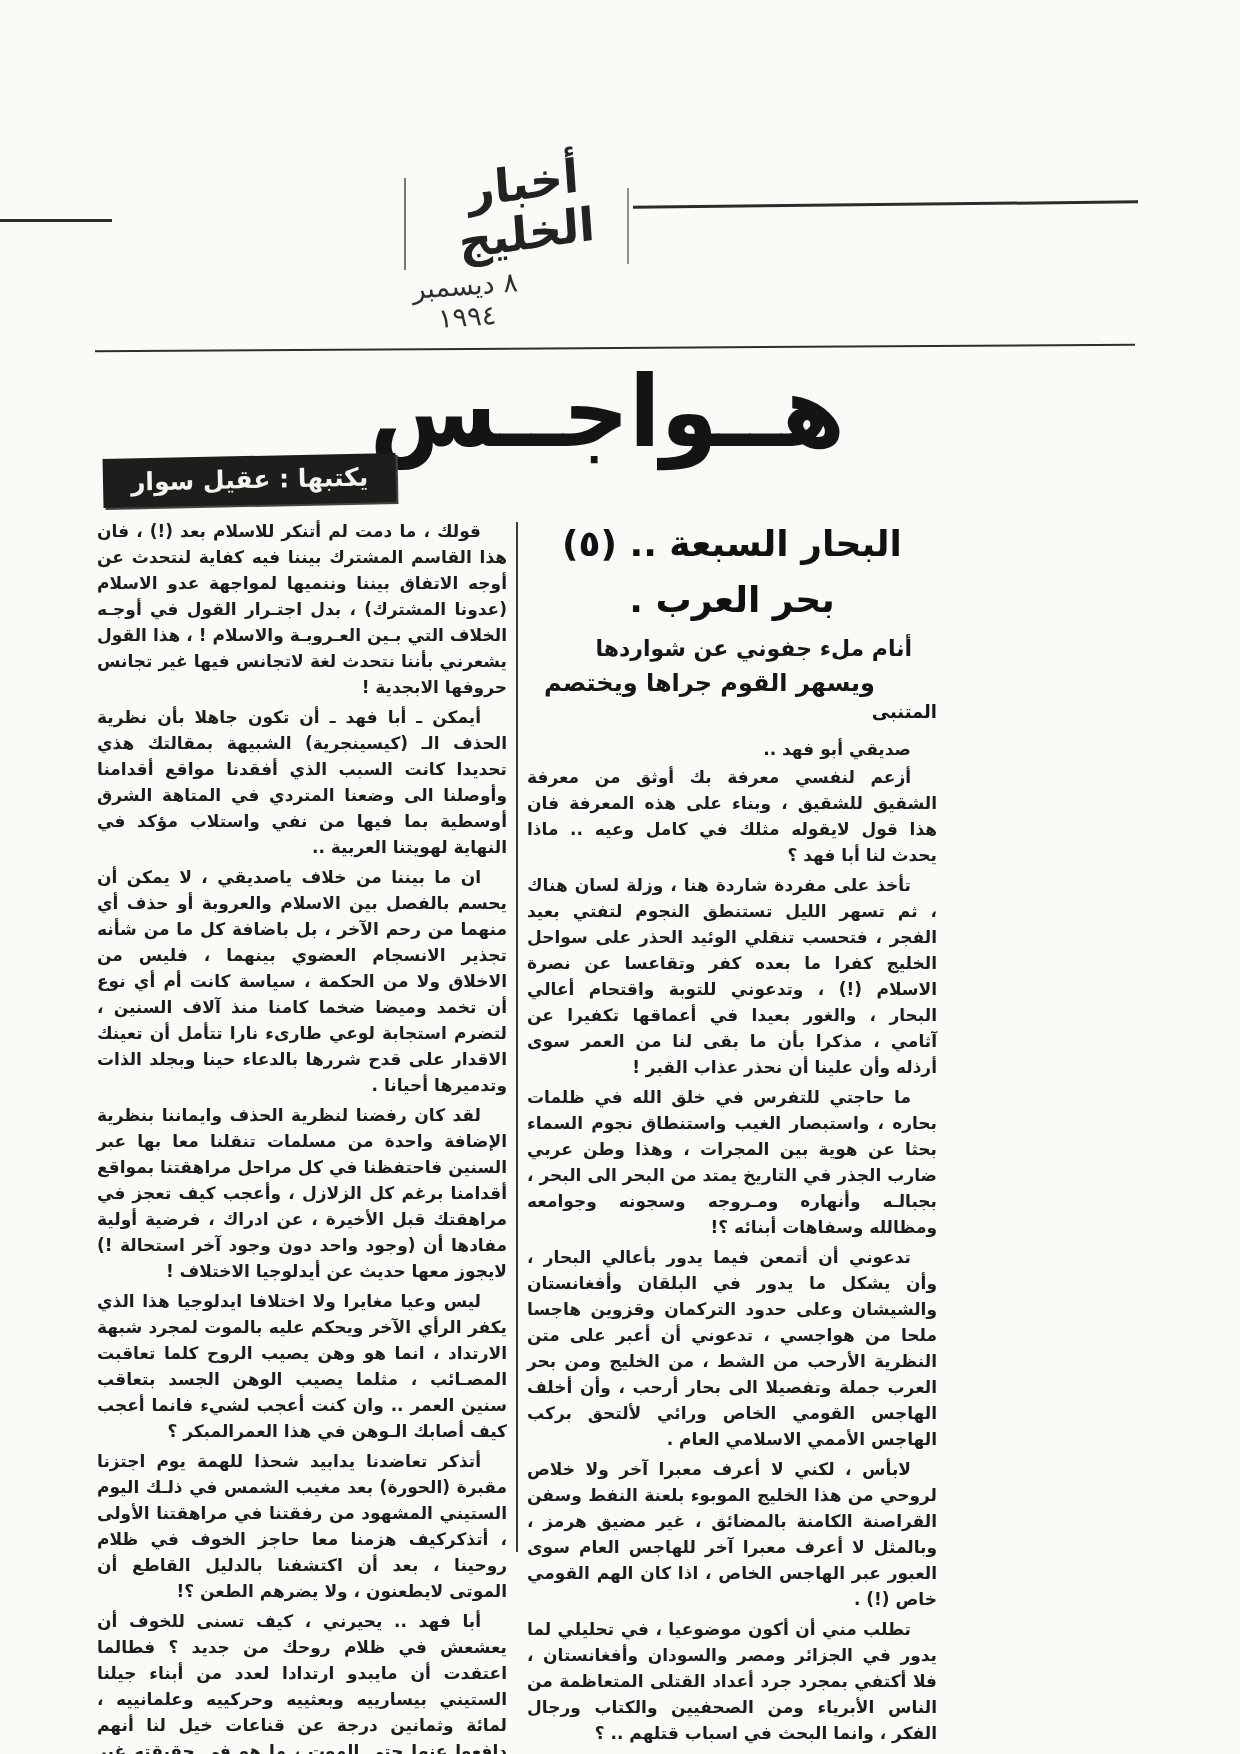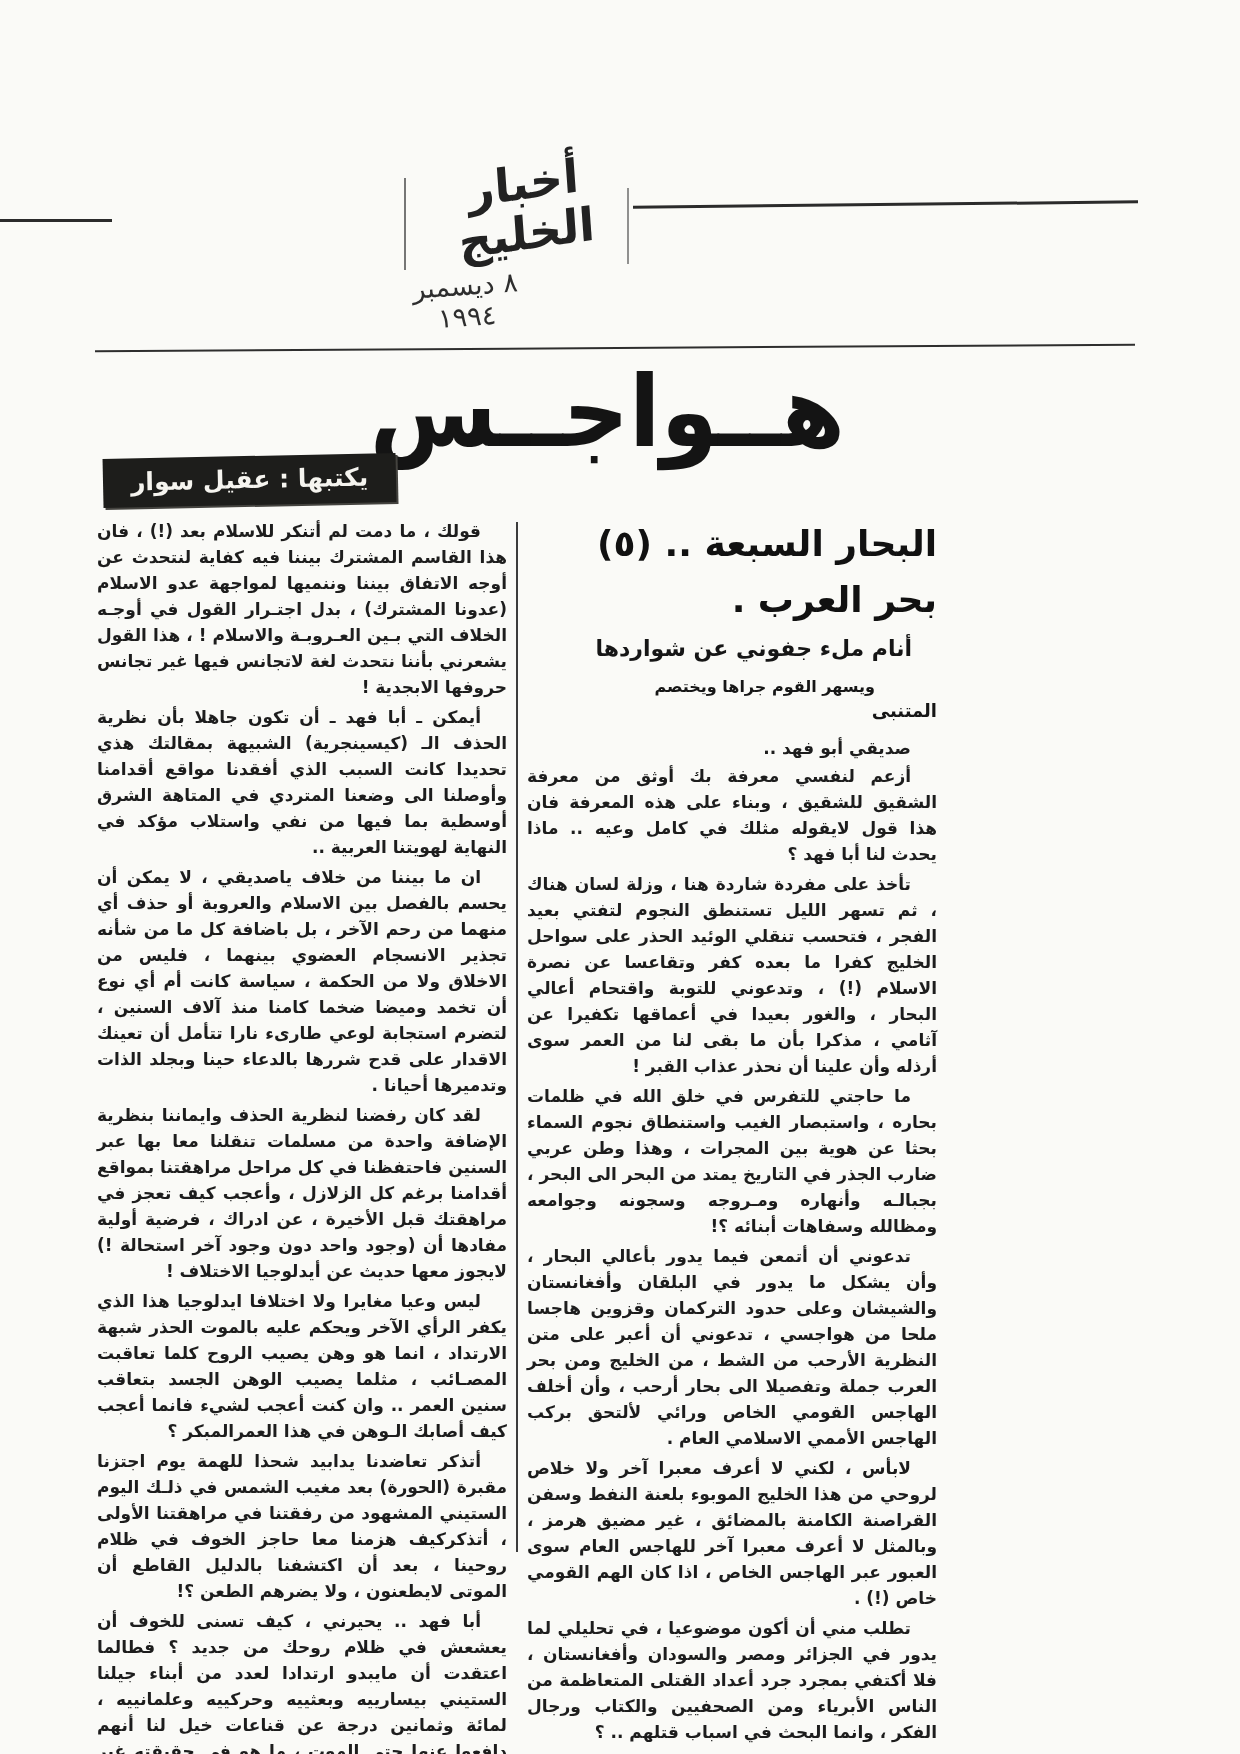--- a/index.html
+++ b/index.html
@@ -56,26 +56,26 @@
     position:absolute; left:95px; top:518px; width:842px;
     direction:rtl;
     display:flex;
   }
   .col { width:410px; }
   .col-divider {
     width:2px; background:#3c3c3c; margin:4px 9px 0;
     height:1030px; flex:none;
   }
 
-  .headline { font-size:36px; font-weight:bold; line-height:1.45; color:#111; margin:0 0 10px; }
+  .headline { font-size:36px; font-weight:bold; text-align:center; line-height:1.45; color:#111; margin:0 0 10px; }
   .headline .h2line { margin-top:4px; }
 
   .poetry { font-weight:bold; color:#161616; }
   .verse1 { font-size:22px; text-align:right; padding-right:25px; margin:2px 0 6px; }
-  .verse2 { font-size:16px; text-align:right; padding-right:62px; margin:16px 0 4px; }
+  .verse2 { font-size:24px; text-align:right; padding-right:62px; margin:8px 0 4px; }
   .poet   { font-size:18px; text-align:right; padding-left:288px; margin:0 0 14px; white-space:nowrap; }
 
   .bodytext p {
     font-size:17px; line-height:26px;
     font-weight:bold;
     text-align:justify; text-align-last:right;
     text-indent:26px;
     margin:0 0 4px;
     color:#1d1d1d;
   }
@@ -122,21 +122,21 @@
     </section>
 
     <div class="col-divider"></div>
 
     <section class="col">
       <div class="bodytext">
         <p>قولك ، ما دمت لم أتنكر للاسلام بعد (!) ، فان هذا القاسم المشترك بيننا فيه كفاية لنتحدث عن أوجه الاتفاق بيننا وننميها لمواجهة عدو الاسلام (عدونا المشترك) ، بدل اجتـرار القول في أوجـه الخلاف التي بـين العـروبـة والاسلام ! ، هذا القول يشعرني بأننا نتحدث لغة لاتجانس فيها غير تجانس حروفها الابجدية !</p>
         <p>أيمكن ـ أبا فهد ـ أن تكون جاهلا بأن نظرية الحذف الـ (كيسينجرية) الشبيهة بمقالتك هذي تحديدا كانت السبب الذي أفقدنا مواقع أقدامنا وأوصلنا الى وضعنا المتردي في المتاهة الشرق أوسطية بما فيها من نفي واستلاب مؤكد في النهاية لهويتنا العربية ..</p>
         <p>ان ما بيننا من خلاف ياصديقي ، لا يمكن أن يحسم بالفصل بين الاسلام والعروبة أو حذف أي منهما من رحم الآخر ، بل باضافة كل ما من شأنه تجذير الانسجام العضوي بينهما ، فليس من الاخلاق ولا من الحكمة ، سياسة كانت أم أي نوع أن تخمد وميضا ضخما كامنا منذ آلاف السنين ، لتضرم استجابة لوعي طارىء نارا تتأمل أن تعينك الاقدار على قدح شررها بالدعاء حينا وبجلد الذات وتدميرها أحيانا .</p>
         <p>لقد كان رفضنا لنظرية الحذف وايماننا بنظرية الإضافة واحدة من مسلمات تنقلنا معا بها عبر السنين فاحتفظنا في كل مراحل مراهقتنا بمواقع أقدامنا برغم كل الزلازل ، وأعجب كيف تعجز في مراهقتك قبل الأخيرة ، عن ادراك ، فرضية أولية مفادها أن (وجود واحد دون وجود آخر استحالة !) لايجوز معها حديث عن أيدلوجيا الاختلاف !</p>
-        <p>ليس وعيا مغايرا ولا اختلافا ايدلوجيا هذا الذي يكفر الرأي الآخر ويحكم عليه بالموت الحذر شبهة الارتداد ، انما هو وهن يصيب الروح كلما تعاقبت المصـائب ، مثلما يصيب الوهن الجسد بتعاقب سنين العمر .. وان كنت أعجب لشيء فانما أعجب كيف أصابك الـوهن في هذا العمرالمبكر ؟</p>
+        <p>ليس وعيا مغايرا ولا اختلافا ايدلوجيا هذا الذي يكفر الرأي الآخر ويحكم عليه بالموت لمجرد شبهة الارتداد ، انما هو وهن يصيب الروح كلما تعاقبت المصـائب ، مثلما يصيب الوهن الجسد بتعاقب سنين العمر .. وان كنت أعجب لشيء فانما أعجب كيف أصابك الـوهن في هذا العمرالمبكر ؟</p>
         <p>أتذكر تعاضدنا يدابيد شحذا للهمة يوم اجتزنا مقبرة (الحورة) بعد مغيب الشمس في ذلـك اليوم الستيني المشهود من رفقتنا في مراهقتنا الأولى ، أتذكركيف هزمنا معا حاجز الخوف في ظلام روحينا ، بعد أن اكتشفنا بالدليل القاطع أن الموتى لايطعنون ، ولا يضرهم الطعن ؟!</p>
         <p>أبا فهد .. يحيرني ، كيف تسنى للخوف أن يعشعش في ظلام روحك من جديد ؟ فطالما اعتقدت أن مايبدو ارتدادا لعدد من أبناء جيلنا الستيني بيسارييه وبعثييه وحركييه وعلمانييه ، لمائة وثمانين درجة عن قناعات خيل لنا أنهم دافعوا عنها حتى الموت ، ما هو في حقيقته غير اعلان متأخر عن قناعات أصيلة ، دفنوها في لاوعيهم جريا وراء موضة سادت ، ثم ما لبثت أن طفت على السطح بعد أن بادت تلك الموضة ، أو فقدت بريقها وإثارتها ..</p>
       </div>
 
     </section>
 
   </div>
 </div>
 
 </body></html>

